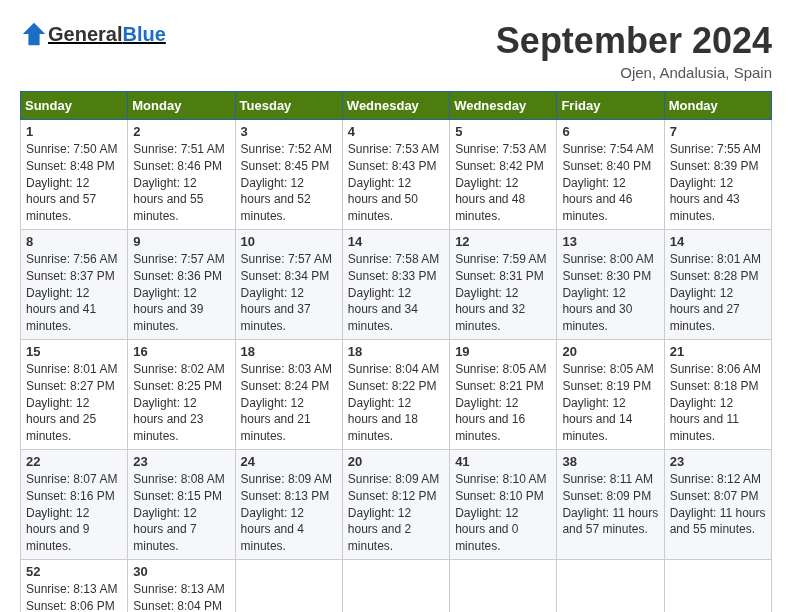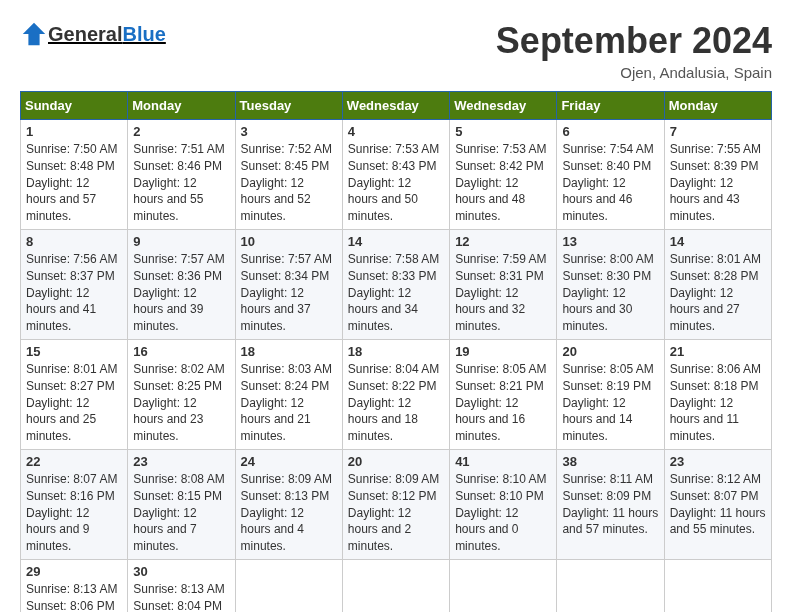--- a/index.html
+++ b/index.html
@@ -228,21 +228,21 @@
           <span class="day-num">38</span>
           <div class="day-info">Sunrise: 8:11 AM<br>Sunset: 8:09 PM<br>Daylight: 11 hours and 57 minutes.</div>
         </td>
         <td>
           <span class="day-num">23</span>
           <div class="day-info">Sunrise: 8:12 AM<br>Sunset: 8:07 PM<br>Daylight: 11 hours and 55 minutes.</div>
         </td>
       </tr>
       <tr>
         <td>
-          <span class="day-num">29</span>
+          <span class="day-num">52</span>
           <div class="day-info">Sunrise: 8:13 AM<br>Sunset: 8:06 PM<br>Daylight: 11 hours and 53 minutes.</div>
         </td>
         <td>
           <span class="day-num">30</span>
           <div class="day-info">Sunrise: 8:13 AM<br>Sunset: 8:04 PM<br>Daylight: 11 hours and 51 minutes.</div>
         </td>
         <td class="empty"></td>
         <td class="empty"></td>
         <td class="empty"></td>
         <td class="empty"></td>

